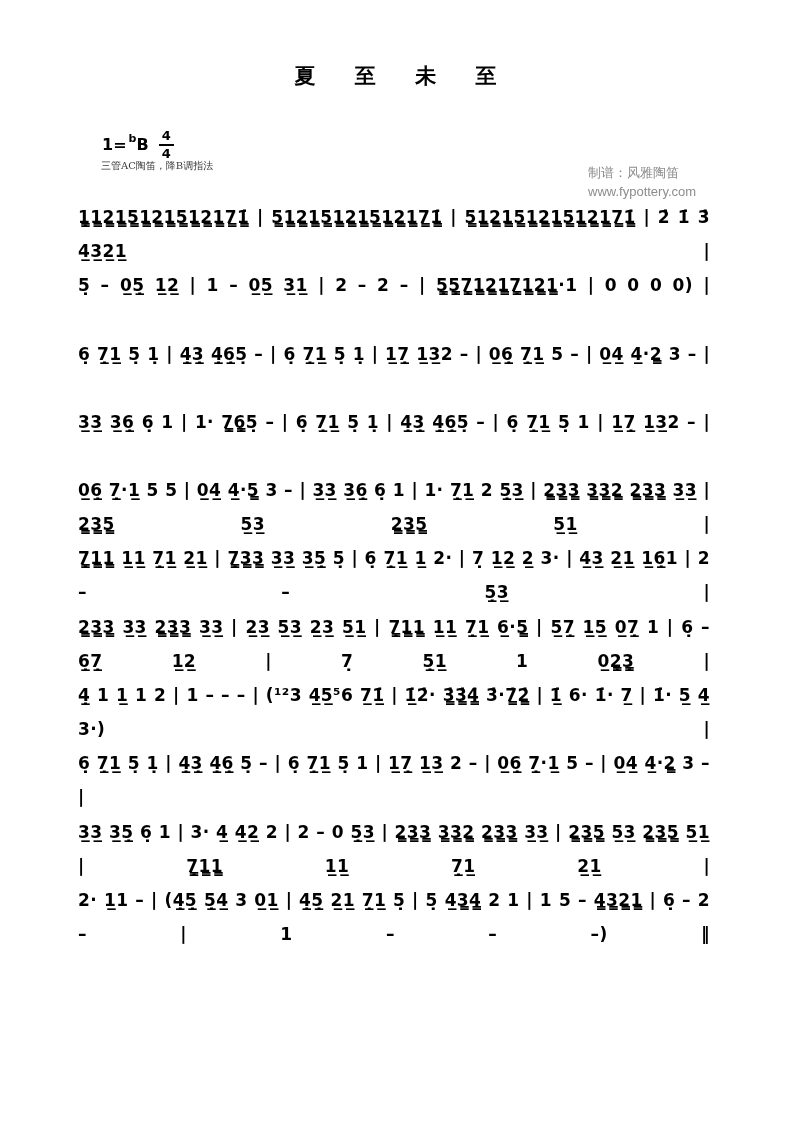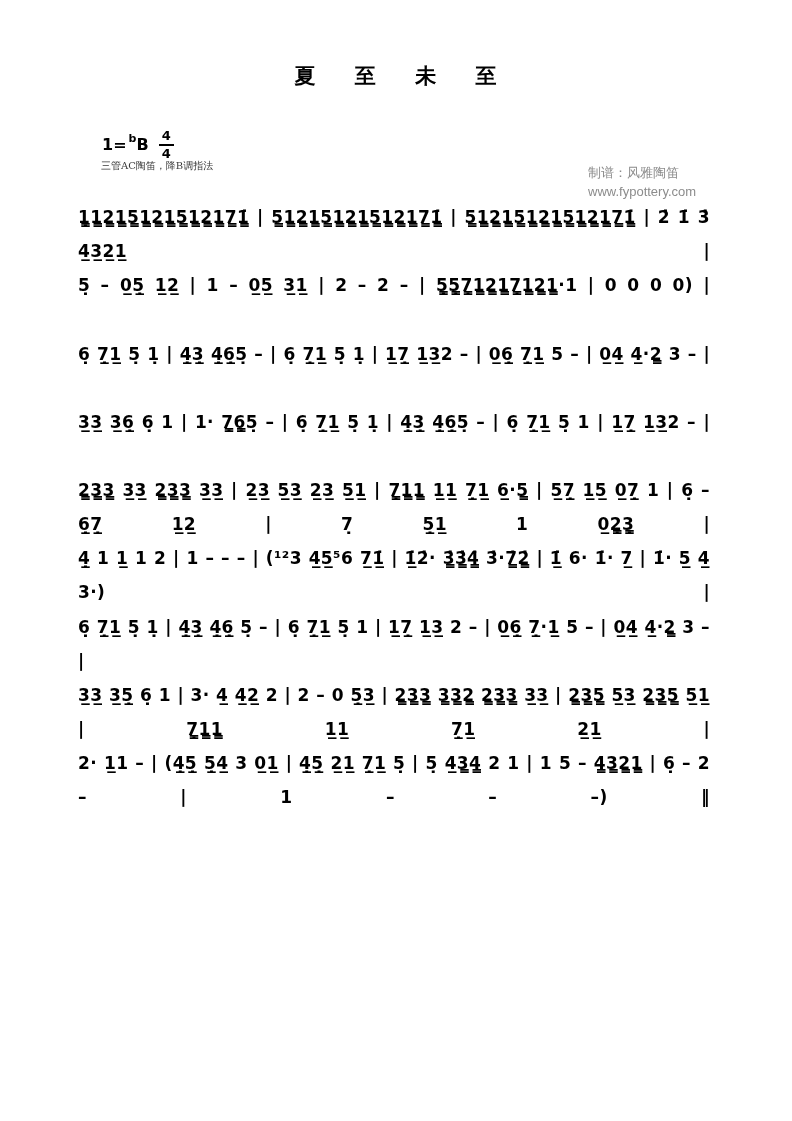--- a/index.html
+++ b/index.html
@@ -110,20 +110,22 @@
     <div>www.fypottery.com</div>
   </div>
 
   <div class="instrument">三管AC陶笛，降B调指法</div>
 
   <div class="score">
     <div class="score-line">1̳̣1̳2̳1̳5̳1̳2̳1̳5̳1̳2̳1̳7̳1̳̇ | 5̳1̳2̳1̳5̳1̳2̳1̳5̳1̳2̳1̳7̳1̳̇ | 5̳1̳2̳1̳5̳1̳2̳1̳5̳1̳2̳1̳7̳1̳̇ | 2̇ 1̇ 3̇ 4̲3̲2̲1̲ |</div>
     <div class="score-line">5̣ – 0̲5̲̣ 1̲2̲ | 1 – 0̲5̲ 3̲1̲ | 2 – 2 – | 5̳̣5̳̣7̳̣1̳2̳1̳7̳̣1̳2̳1̳·1 | 0 0 0 0) |</div>
     <div class="score-line">6̣ 7̲̣1̲ 5̣ 1̣ | 4̲̣3̲̣ 4̲̣6̲̣5̣ – | 6̣ 7̲̣1̲ 5̣ 1̣ | 1̲7̲̣ 1̲3̲2 – | 0̲6̲̣ 7̲̣1̲ 5 – | 0̲4̲ 4̲·2̳ 3 – |</div>
     <div class="score-line">3̲3̲ 3̲6̲̣ 6̣ 1 | 1· 7̳̣6̳̣5̣ – | 6̣ 7̲̣1̲ 5̣ 1̣ | 4̲̣3̲̣ 4̲̣6̲̣5̣ – | 6̣ 7̲̣1̲ 5̣ 1 | 1̲7̲̣ 1̲3̲2 – |</div>
+    <div class="score-line">0̲6̲̣ 7̲̣·1̲ 5 5 | 0̲4̲ 4̲·5̳ 3 – | 3̲3̲ 3̲6̲̣ 6̣ 1 | 1· 7̲̣1̲ 2 5̲̣3̲ | 2̳3̳3̳ 3̳3̳2̳ 2̳3̳3̳ 3̲3̲ | 2̳3̳5̳ 5̲3̲ 2̳3̳5̳ 5̲1̲ |</div>
+    <div class="score-line">7̳̣1̳1̳ 1̲1̲ 7̲̣1̲ 2̲1̲ | 7̳̣3̳3̳ 3̲3̲ 3̲5̲̣ 5̣ | 6̣ 7̲̣1̲ 1̲ 2· | 7̣ 1̲2̲ 2̲ 3· | 4̲3̲ 2̲1̲ 1̲6̲̣1 | 2 – – 5̲̣3̲ |</div>
     <div class="score-line">2̳3̳3̳ 3̲3̲ 2̳3̳3̳ 3̲3̲ | 2̲3̲ 5̲3̲ 2̲3̲ 5̲1̲ | 7̳̣1̳1̳ 1̲1̲ 7̲̣1̲ 6̲·5̳ | 5̲7̲̣ 1̲5̲ 0̲7̲̣ 1 | 6̣ – 6̲̣7̲̣ 1̲2̲ | 7̣ 5̲̣1̲ 1 0̲2̳̣3̳̣ |</div>
     <div class="score-line">4̲̣ 1 1̲ 1 2 | 1 – – – | (¹²3 4̲5̲⁵6 7̲1̲̇ | 1̲̇2̇· 3̳̇3̳̇4̳̇ 3̇·7̳̇2̳̇ | 1̲̇ 6· 1̇· 7̲ | 1̇· 5̲ 4̲ 3·) |</div>
     <div class="score-line">6̣ 7̲̣1̲ 5̣ 1̣ | 4̲̣3̲̣ 4̲̣6̲̣ 5̣ – | 6̣ 7̲̣1̲ 5̣ 1 | 1̲7̲̣ 1̲3̲ 2 – | 0̲6̲̣ 7̲̣·1̲ 5 – | 0̲4̲ 4̲·2̳ 3 – |</div>
     <div class="score-line">3̲3̲ 3̲5̲̣ 6̣ 1 | 3· 4̲ 4̲2̲ 2 | 2 – 0 5̲̣3̲ | 2̳3̳3̳ 3̳3̳2̳ 2̳3̳3̳ 3̲3̲ | 2̳3̳5̳ 5̲3̲ 2̳3̳5̳ 5̲1̲ | 7̳̣1̳1̳ 1̲1̲ 7̲̣1̲ 2̲1̲ |</div>
     <div class="score-line">2· 1̲1 – | (4̲̣5̲̣ 5̲̣4̲ 3 0̲1̲ | 4̲̣5̲̣ 2̲1̲ 7̲̣1̲ 5̣ | 5̣ 4̲3̳4̳ 2 1 | 1 5 – 4̳3̳2̳1̳ | 6̣ – 2 – | 1 – – –) ‖</div>
   </div>
 
 </div>
 
 </body></html>

